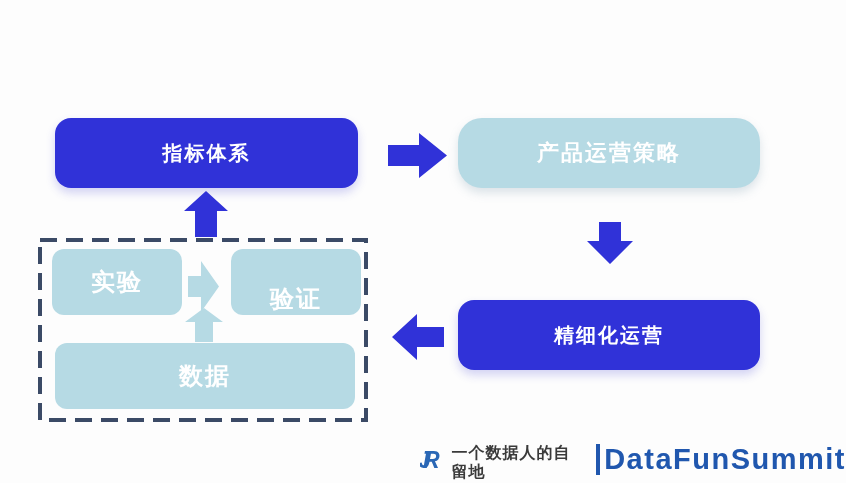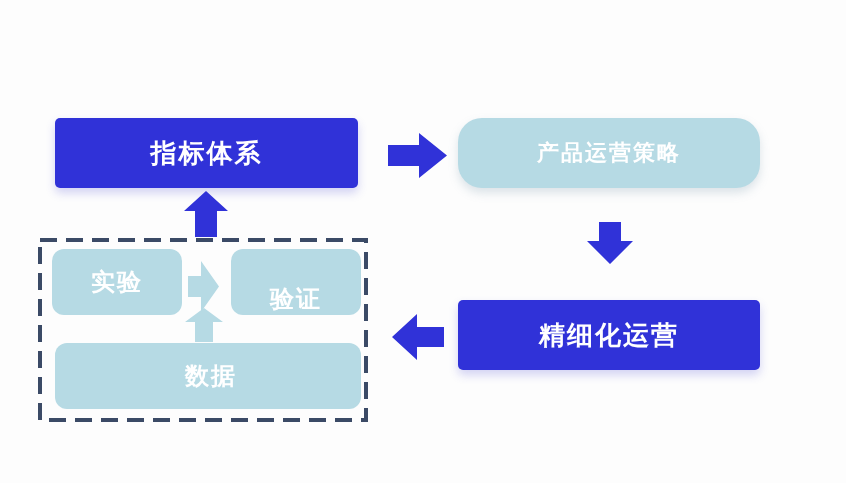--- a/index.html
+++ b/index.html
@@ -16,21 +16,21 @@
   
   .title-wrap{position:absolute;left:25px;top:24px;display:flex;align-items:center;}
   .title-bar{width:7px;height:27px;border-radius:2px;margin-right:9px;}
   .title-text{font-size:25px;font-weight:700;letter-spacing:1px;}
   
   .node{
     position:absolute;
     display:flex;align-items:center;justify-content:center;
     color:#ffffff;font-weight:700;letter-spacing:2px;
   }
-  .node.big{border-radius:5px;font-size:26px;}
+  .node.big{border-radius:16px;font-size:20px;}
   .node.soft{border-radius:24px;font-size:22px;}
   .node.small{border-radius:12px;font-size:24px;}
   .shadow-blue{box-shadow:0 5px 10px rgba(60,60,210,0.22);}
   .shadow-soft{box-shadow:0 5px 10px rgba(120,150,170,0.25);}
   .arrow{position:absolute;display:block;}
   .dashed-frame{position:absolute;left:38px;top:238px;}
   
   .footer{position:absolute;left:420px;top:440px;display:flex;align-items:flex-start;}
   .logo-icon{width:30px;height:36px;margin-right:5px;}
   .logo-text{display:flex;flex-direction:column;align-items:center;margin-top:3px;}
@@ -86,18 +86,31 @@
   </svg>
 
   <div class="node small" style="left: 231px; top: 249px; width: 130px; height: 66px; background-color: rgb(182, 218, 228); align-items: flex-end;">
     <span>验证</span>
   </div>
 
   <svg class="arrow" style="left:185px;top:308px;" width="38" height="34" viewBox="0 0 38 34">
     <polygon points="10,34 10,14 0,14 19,0 38,14 28,14 28,34" fill="#b6dae4"></polygon>
   </svg>
 
-  <div class="node small" style="left: 55px; top: 343px; width: 300px; height: 66px; background-color: rgb(182, 218, 228); padding-left: 6px;">
+  <div class="node small" style="left: 55px; top: 343px; width: 300px; height: 66px; background-color: rgb(182, 218, 228);">
     <span>数据</span>
   </div>
 
+  <div class="footer">
+    <svg class="logo-icon" viewBox="0 0 30 36">
+      <text x="-2" y="29" font-size="26" font-weight="bold" font-style="italic" letter-spacing="-9" fill="#2a67b5">JR</text>
+    </svg>
+    <div class="logo-text">
+      <div class="logo-title">一个数据人的自留地</div>
+
+    </div>
+    <div class="brand-wrap">
+      <div class="brand-sep" style="background-color: rgb(32, 87, 174);"></div>
+      <div class="brand-text" style="color: rgb(32, 87, 174);">DataFunSummit</div>
+    </div>
+  </div>
 
 </div>
 
 </body></html>

